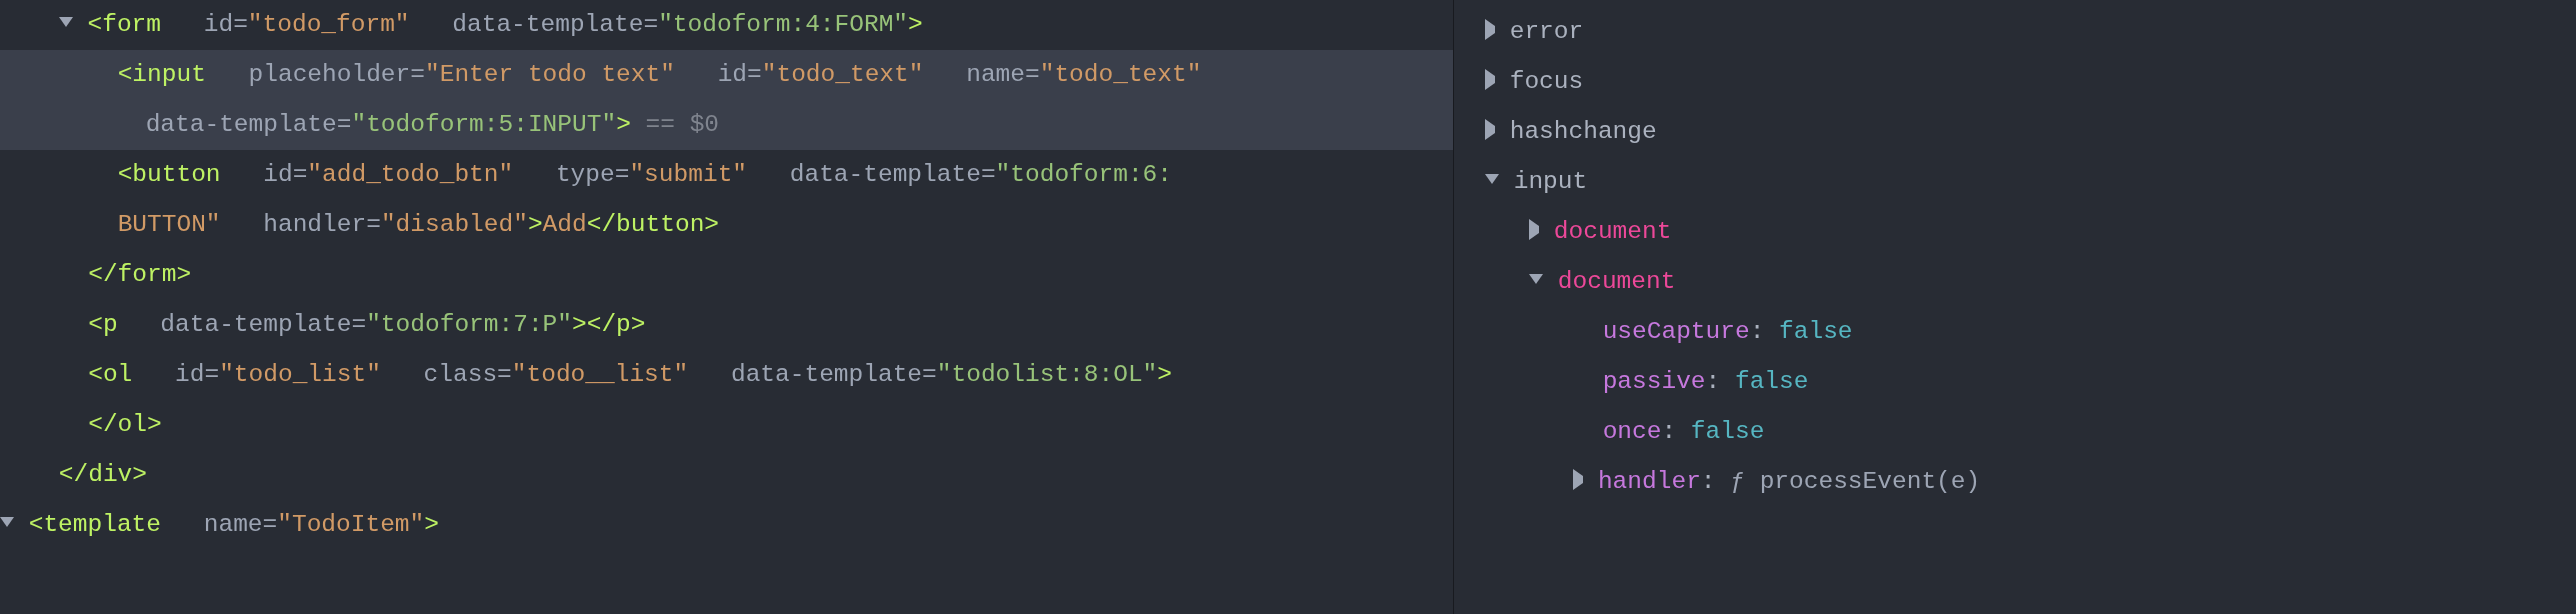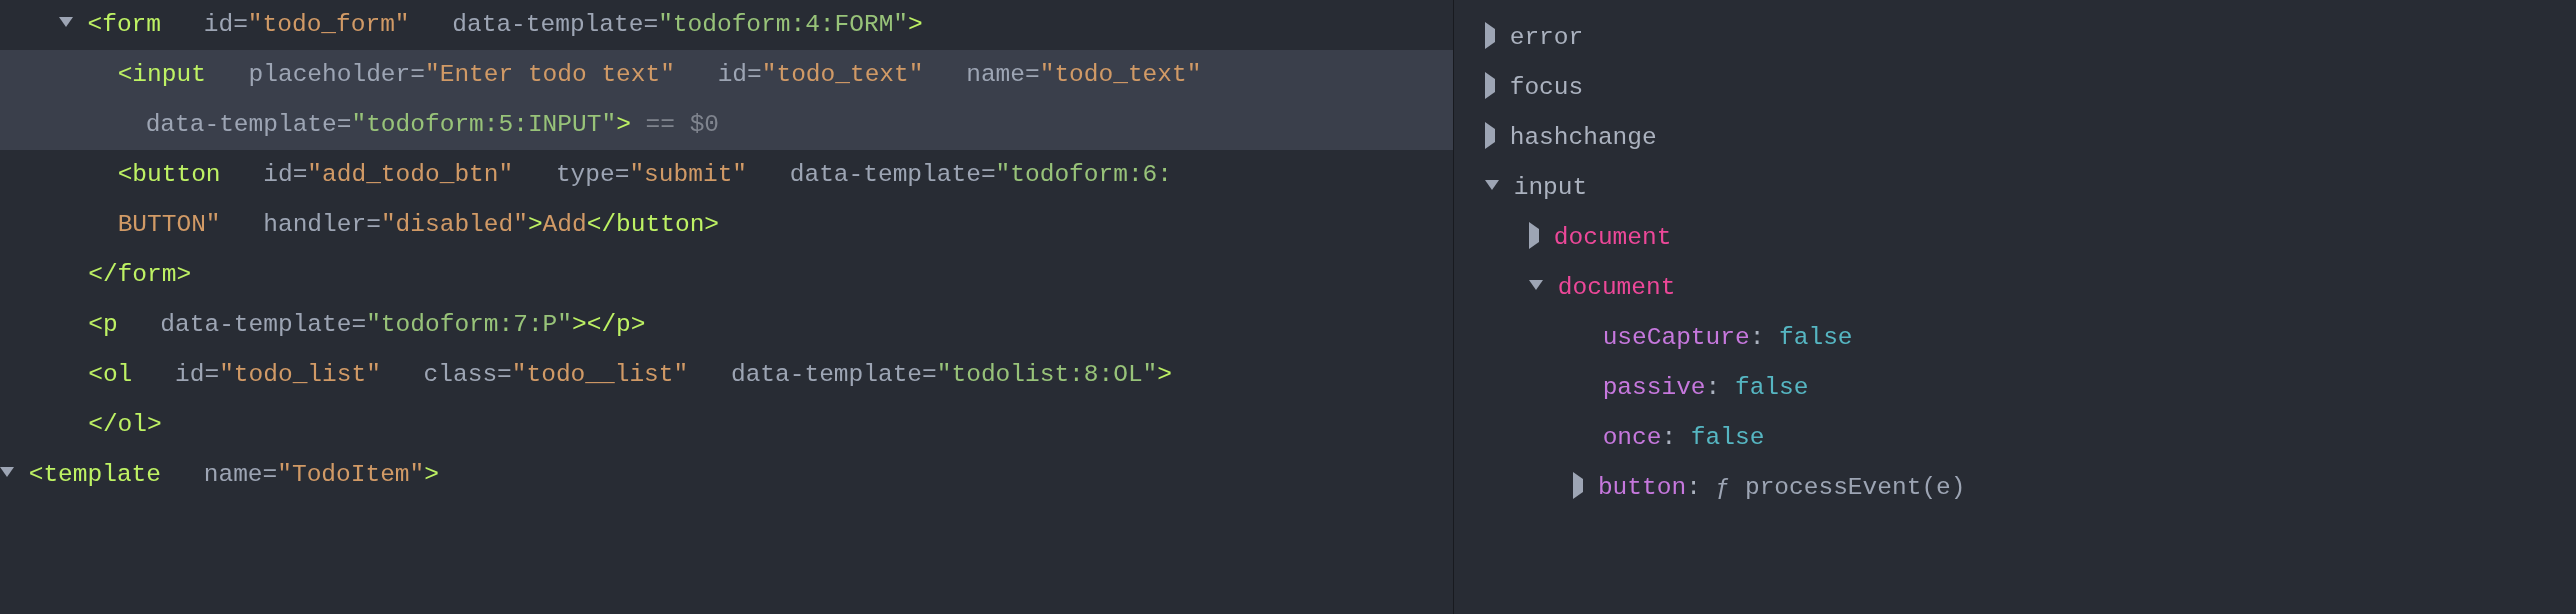--- a/index.html
+++ b/index.html
@@ -19,21 +19,21 @@
   .left {
     width: 1453px;
     height: 100%;
     position: relative;
   }
   .right {
     flex: 1;
     height: 100%;
     border-left: 1.5px solid #181a1f;
     background: #282c34;
-    padding-top: 13px;
+    padding-top: 7px;
   }
   .line {
     white-space: pre;
     padding-left: 0;
     line-height: 50px;
     font-size: 24.5px;
   }
   .code {
     position: relative;
     width: 100%;
@@ -93,31 +93,32 @@
       <div class="line"><span>        </span><span class="txtBr">BUTTON"</span><span class="attr"> handler=</span><span class="valY">"disabled"</span><span class="punc">&gt;</span><span class="txtBr">Add</span><span class="punc">&lt;/button&gt;</span></div>
 
       <div class="line"><span>      </span><span class="punc">&lt;/form&gt;</span></div>
 
       <div class="line"><span>      </span><span class="punc">&lt;p</span><span class="attr"> data-template=</span><span class="valG">"todoform:7:P"</span><span class="punc">&gt;</span><span class="punc">&lt;/p&gt;</span></div>
 
       <div class="line"><span>      </span><span class="punc">&lt;ol</span><span class="attr"> id=</span><span class="valY">"todo_list"</span><span class="attr"> class=</span><span class="valY">"todo__list"</span><span class="attr"> data-template=</span><span class="valG">"todolist:8:OL"</span><span class="punc">&gt;</span></div>
 
       <div class="line"><span>      </span><span class="punc">&lt;/ol&gt;</span></div>
 
+      <div class="line"><span>    </span><span class="punc">&lt;/div&gt;</span></div>
 
       <div class="line"><span class="arrow down"></span><span> </span><span class="punc">&lt;template</span><span class="attr"> name=</span><span class="valY">"TodoItem"</span><span class="punc">&gt;</span></div>
     </div>
   </div>
 
   <div class="right">
     <div class="rrow"><span class="arrow right"></span><span> </span><span class="rlabel">error</span></div>
     <div class="rrow"><span class="arrow right"></span><span> </span><span class="rlabel">focus</span></div>
     <div class="rrow"><span class="arrow right"></span><span> </span><span class="rlabel">hashchange</span></div>
     <div class="rrow"><span class="arrow down"></span><span> </span><span class="rlabel">input</span></div>
     <div class="rrow"><span>   </span><span class="arrow right"></span><span> </span><span class="rlink">document</span></div>
     <div class="rrow"><span>   </span><span class="arrow down"></span><span> </span><span class="rlink">document</span></div>
     <div class="rrow"><span>        </span><span class="rprop">useCapture</span><span class="rlabel">: </span><span class="rfalse">false</span></div>
     <div class="rrow"><span>        </span><span class="rprop">passive</span><span class="rlabel">: </span><span class="rfalse">false</span></div>
     <div class="rrow"><span>        </span><span class="rprop">once</span><span class="rlabel">: </span><span class="rfalse">false</span></div>
-    <div class="rrow"><span>      </span><span class="arrow right"></span><span> </span><span class="rprop">button</span><span class="rlabel">: </span><span class="rfunc"><span>ƒ </span><span>processEvent(e)</span></span></div>
+    <div class="rrow"><span>      </span><span class="arrow right"></span><span> </span><span class="rprop">handler</span><span class="rlabel">: </span><span class="rfunc"><span>ƒ </span><span>processEvent(e)</span></span></div>
   </div>
 </div>
 
 
 </body></html>

